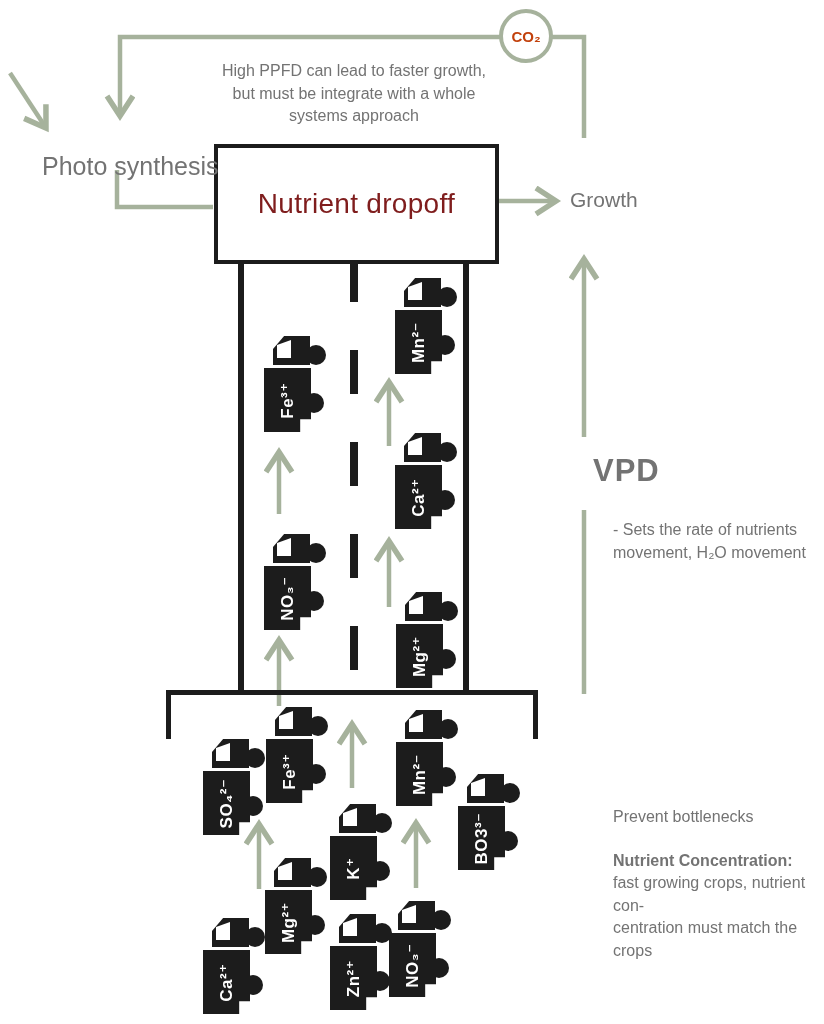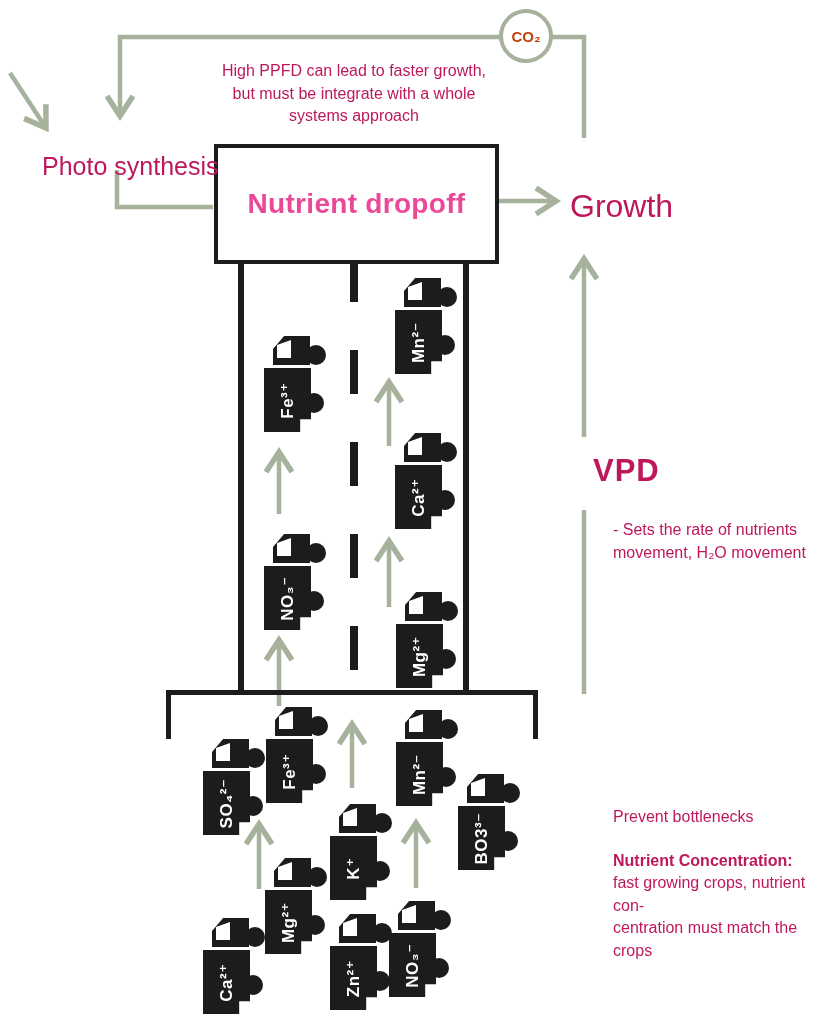--- a/index.html
+++ b/index.html
@@ -7,34 +7,34 @@
   .canvas{position:relative;width:824px;height:1024px;background:#ffffff;overflow:hidden;}
 
   
   svg.flow{position:absolute;left:0;top:0;z-index:1;}
 
   
   .blk{position:absolute;background:#1c1c1c;z-index:2;}
   .dropoff-box{position:absolute;left:214px;top:144px;width:277px;height:112px;
     border:4px solid #1c1c1c;background:#fff;z-index:3;
     display:flex;align-items:center;justify-content:center;}
-  .dropoff-box .ttl{font-size:28px;font-weight:700;letter-spacing:.3px;color:#ec4899;}
+  .dropoff-box .ttl{font-size:28px;font-weight:400;letter-spacing:.3px;color:#7f1d1d;}
   .dash-line{position:absolute;left:350px;top:258px;width:8px;height:432px;z-index:2;
     background:repeating-linear-gradient(to bottom,#1c1c1c 0 44px,transparent 44px 92px);}
 
   
   .co2{position:absolute;left:499px;top:9px;width:54px;height:54px;border-radius:50%;
     border:4px solid #a6b29c;background:#fff;z-index:4;box-sizing:border-box;
     display:flex;align-items:center;justify-content:center;
     font-size:15px;font-weight:700;color:#c2410c;}
 
   
-  .txt{position:absolute;z-index:5;color:#be185d;}
+  .txt{position:absolute;z-index:5;color:#737373;}
   .photo{left:42px;top:136px;font-size:25px;font-weight:500;margin-top:16px;}
-  .growth{left:570px;top:188px;font-size:32px;font-weight:500;}
+  .growth{left:570px;top:188px;font-size:21px;font-weight:500;}
   .vpd{left:552px;top:453px;font-size:31px;font-weight:700;letter-spacing:1px;margin-left:41px;}
   .note{font-size:16px;line-height:23px;font-weight:500;}
   .ppfd{left:188px;top:60px;width:332px;text-align:center;line-height:22.5px;}
   .vpdnote{left:613px;top:518px;}
   .nbblock{left:613px;top:806px;line-height:22.5px;}
   .note b{font-weight:700;}
   .blockgap{height:21px;}
 
   
   .truck{position:absolute;width:64px;height:98px;z-index:6;}

